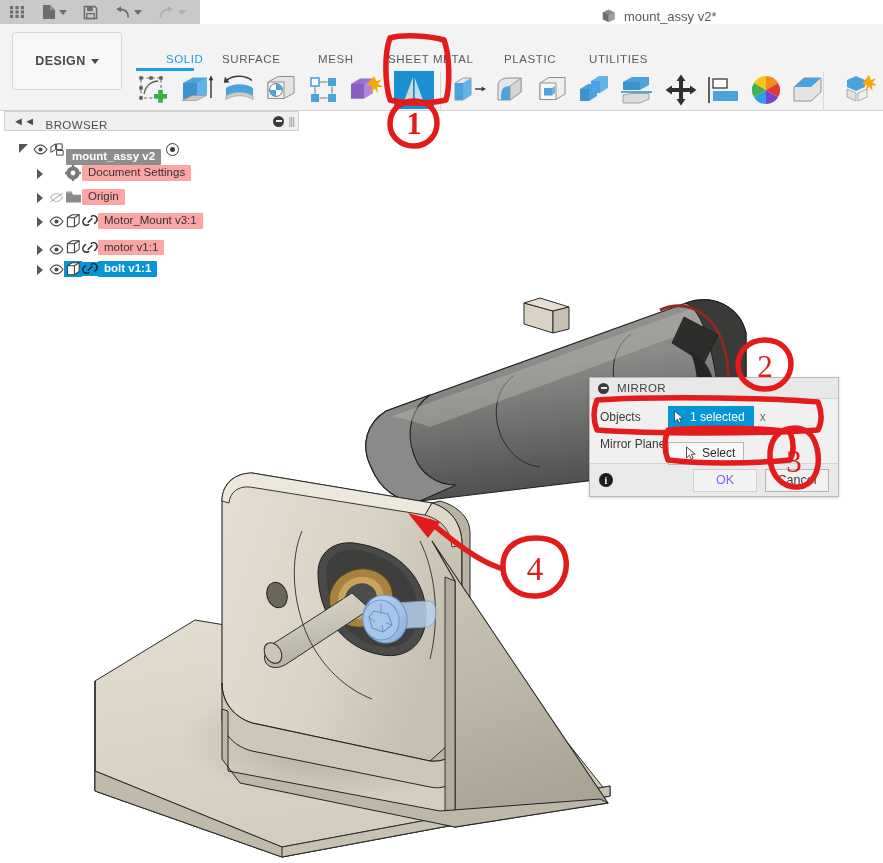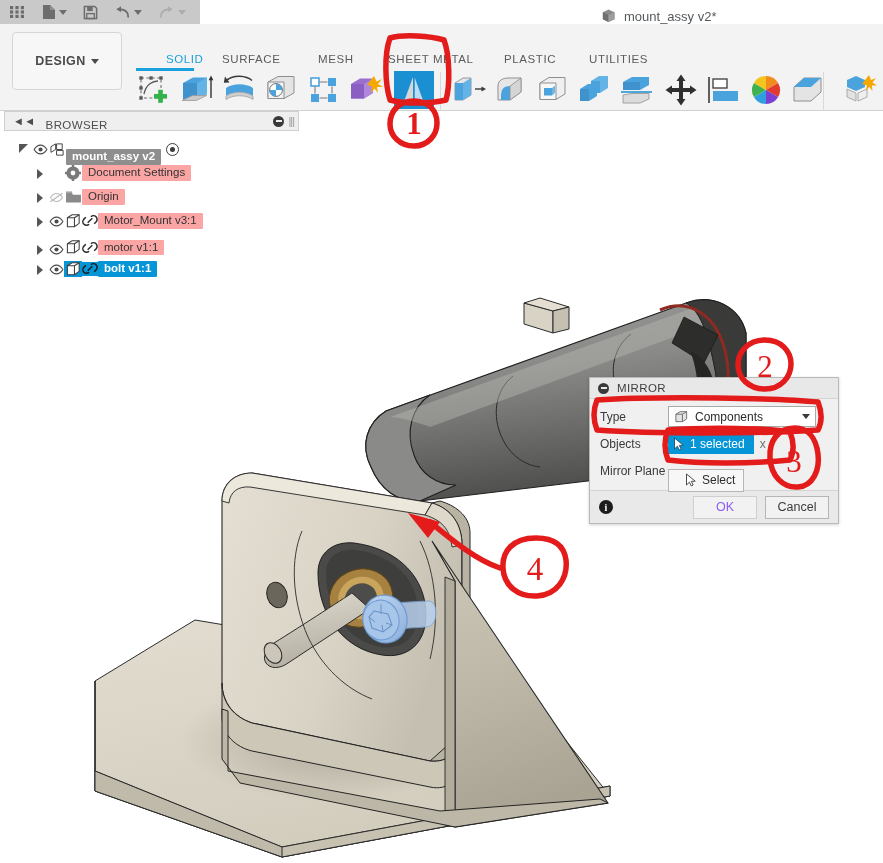--- a/index.html
+++ b/index.html
@@ -729,31 +729,20 @@
 
 <div id="mirror-dialog">
   <div id="mirror-head">
     <span class="dot-minus">
         <i style="background:#e8e8e8;"></i>
       </span>
     <span>MIRROR</span>
   </div>
   <div id="mirror-body">
 
-    <div class="m-row">
-      <span class="m-label">Type</span>
-      <div class="m-select">
-        <svg width="15" height="14" viewBox="0 0 16 15">
-            <path d="M2 4.5 L6.5 1.8 L13.5 1.8 L13.5 9.5 L9 12.5 L2 12.5 Z" fill="#e4e4e4" stroke="#6a6a6a" stroke-width="1"></path>
-            <path d="M2 4.5 L9 4.5 L9 12.5 M9 4.5 L13.5 1.8" fill="none" stroke="#6a6a6a" stroke-width="1"></path>
-          </svg>
-        <span>Components</span>
-        <span class="sc"></span>
-      </div>
-    </div>
 
     <div class="m-row">
       <span class="m-label">Objects</span>
       <div class="sel-chip">
         <svg width="12" height="14" viewBox="0 0 12 14">
             <path d="M1.5 1 L1.5 12 L4.4 9.2 L6.3 13 L8.2 12 L6.3 8.4 L10.2 8.2 Z" fill="#ffffff" stroke="#1e3c55" stroke-width=".8"></path>
           </svg>
         <span>1 selected</span>
       </div>
       <span class="sel-x">x</span>

